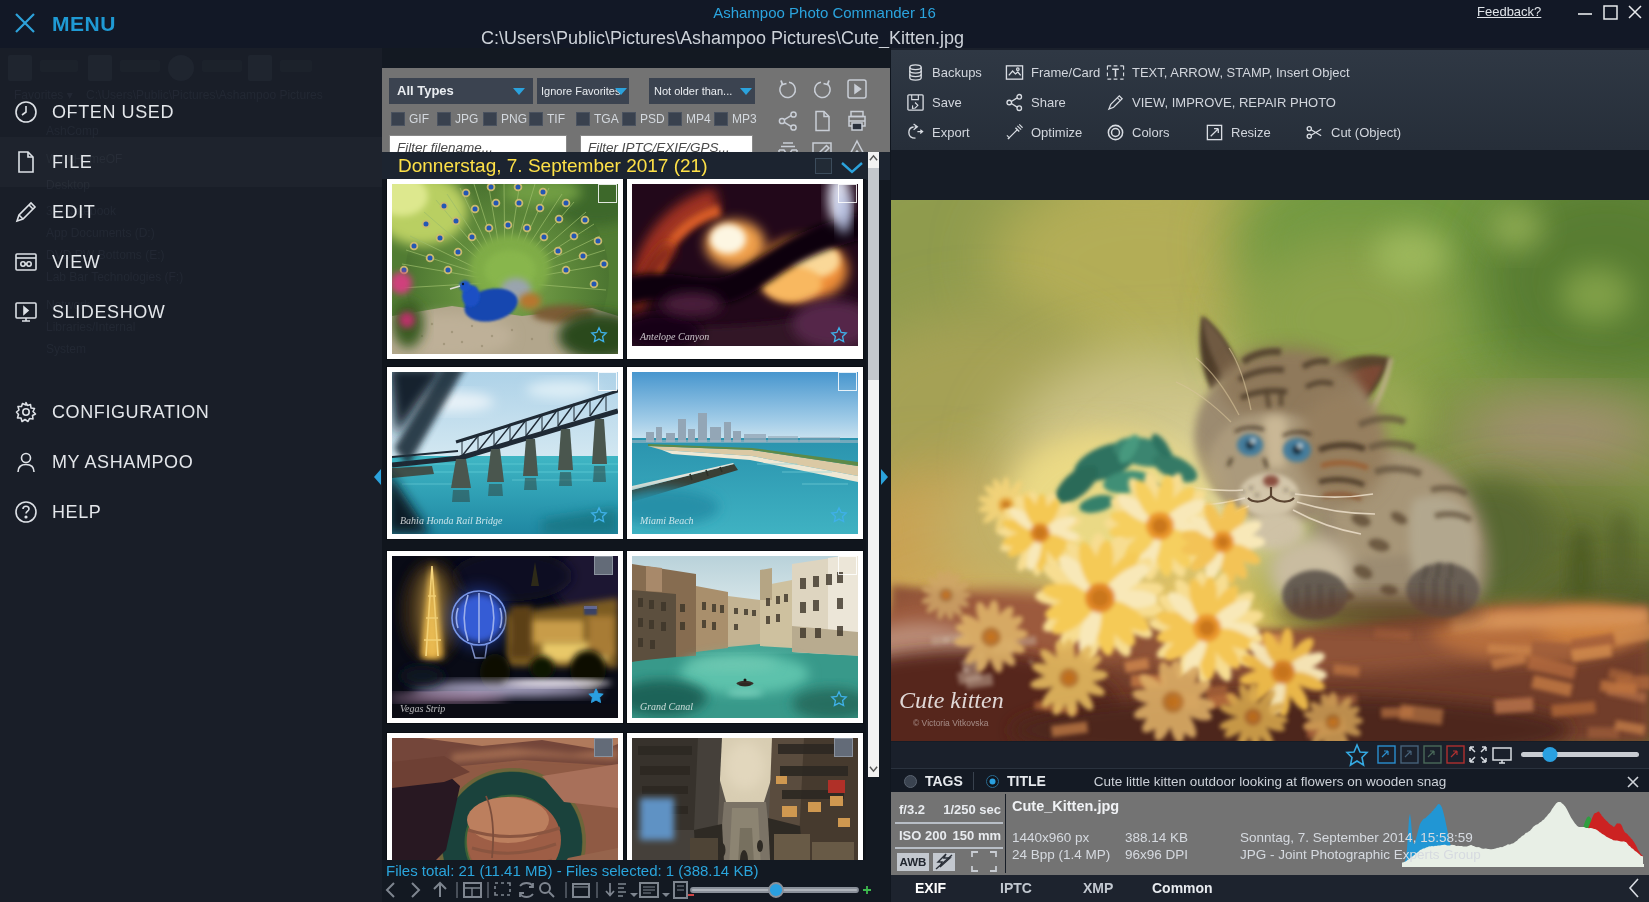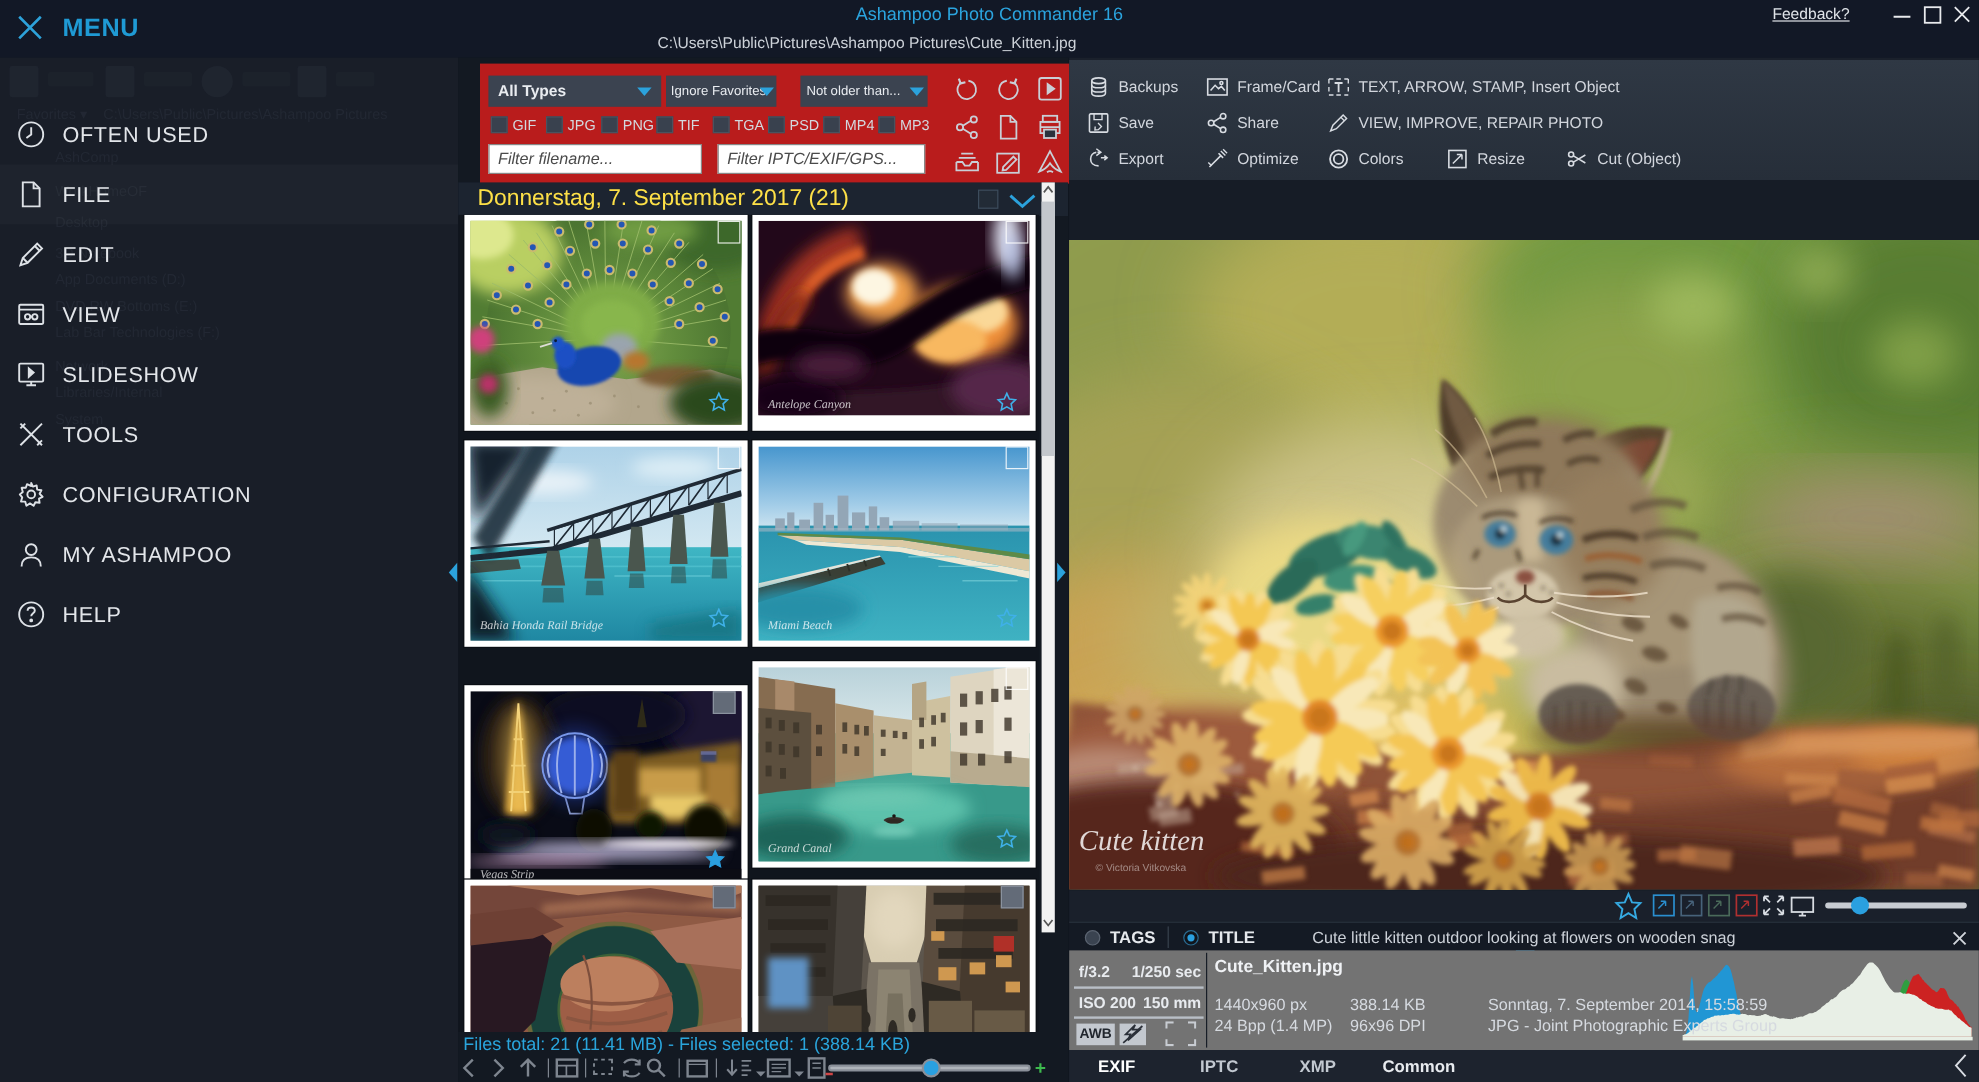--- a/index.html
+++ b/index.html
@@ -4,33 +4,33 @@
 <style>
 * { margin:0; padding:0; box-sizing:border-box; }
 html,body { width:1649px; height:902px; overflow:hidden; background:#10161f;
   font-family:"Liberation Sans", sans-serif; }
 #app { position:absolute; left:0; top:0; width:1649px; height:902px; }
 .abs { position:absolute; }
 
 #titlebar { position:absolute; left:0; top:0; width:1649px; height:48px; background:#121826; }
 #menulbl { position:absolute; left:52px; top:12px; color:#1f9ad4; font-size:21px; letter-spacing:0.5px;font-weight:bold; }
 #apptitle { position:absolute; left:0; top:4px; width:1649px; text-align:center; color:#2ba4de; font-size:15px; }
-#apppath { position:absolute; left:0; top:28px; width:1407px; text-align:center; color:#cdd2d9; font-size:13px;padding-left:38px; }
+#apppath { position:absolute; left:0; top:28px; width:1407px; text-align:center; color:#cdd2d9; font-size:18px;padding-left:38px; }
 #feedback { position:absolute; left:1477px; top:4px; color:#dfe3e8; font-size:13px; text-decoration:underline; }
 
 #sidebar { position:absolute; left:0; top:48px; width:382px; height:854px; background:#191e28; }
 .ghost { position:absolute; background:rgba(150,170,195,0.05); border-radius:2px; }
 .ghosttxt { position:absolute; color:rgba(150,170,195,0.07); font-size:12px; white-space:nowrap; }
 .mitem { position:absolute; left:0; width:382px; height:50px; }
 .mitem .ic { position:absolute; left:14px; top:13px; width:24px; height:24px; }
 .mitem .lb { position:absolute; left:52px; top:15px; color:#e3e6ea; font-size:18px; letter-spacing:0.6px; }
 .mitem svg { stroke:#dde1e6; fill:none; stroke-width:1.6; }
 
 #middle { position:absolute; left:382px; top:48px; width:508px; height:854px; background:#131922; }
-#filters { position:absolute; left:0; top:5px; width:508px; height:100px; background:#b91c1c;margin-left:18px; }
+#filters { position:absolute; left:0; top:20px; width:508px; height:100px; background:#737373; }
 .drop { position:absolute; top:10px; height:26px; background:#3b4350; color:#e9ecf0; font-size:13px; font-weight:bold; line-height:26px; padding-left:8px; }
 .drop .tri { position:absolute; right:8px; top:10px; width:0; height:0; border-left:6px solid transparent; border-right:6px solid transparent; border-top:7px solid #2ba2dc; }
 .cbrow { position:absolute; top:44px; height:16px; }
 .cb { position:absolute; top:0; width:14px; height:14px; background:#39414e; border:1px solid #4a525f; }
 .cblbl { position:absolute; top:0px; color:#d3d8de; font-size:12px; }
 .finput { position:absolute; top:67px; height:25px; background:#ffffff; border:1px solid #888; color:#4a4a4a; font-style:italic; font-size:13.5px; line-height:23px; padding-left:7px; font-family:"Liberation Sans",sans-serif; }
 .ticon { position:absolute; width:22px; height:22px; }
 .ticon svg { stroke:#c9ced6; fill:none; stroke-width:1.5; }
 #dateheader { position:absolute; left:0; top:104px; width:508px; height:28px; background:#1c2430; }
 #dateheader .t { position:absolute; left:16px; top:3px; color:#fde047; font-size:19px; }
@@ -133,27 +133,20 @@
         </svg>
       <div class="lb">VIEW</div>
     </div>
     <div class="mitem" style="top:239px">
       <svg class="ic" viewBox="0 0 24 24">
           <rect x="2" y="3" width="20" height="15" rx="1"></rect>
           <path d="M12 18 V21 M8 21 H16"></path>
           <path d="M10 7 L14 10.5 L10 14 Z" fill="#dde1e6"></path>
         </svg>
       <div class="lb">SLIDESHOW</div>
-    </div>
-    <div class="mitem" style="top:289px">
-      <svg class="ic" viewBox="0 0 24 24">
-          <path d="M3 3 L21 21 M21 3 L3 21"></path>
-          <path d="M7 3 L3 7 M17 21 L21 17"></path>
-        </svg>
-      <div class="lb">TOOLS</div>
     </div>
     <div class="mitem" style="top:339px">
       <svg class="ic" viewBox="0 0 24 24">
           <circle cx="12" cy="12" r="3.2"></circle>
           <path d="M12 2.5 L13.5 5.5 L16.5 4.5 L17 8 L20.5 8.5 L19 11.5 L21.5 14 L18.5 15.5 L19 19 L15.5 18.5 L14 21.5 L11 19.5 L8 21.5 L7 18 L3.5 18 L4.5 14.5 L2.5 12 L5 10 L4 6.5 L7.5 6.5 L8.5 3.5 L12 5 Z" stroke-linejoin="round"></path>
         </svg>
       <div class="lb">CONFIGURATION</div>
     </div>
     <div class="mitem" style="top:389px">
       <svg class="ic" viewBox="0 0 24 24">
@@ -462,21 +455,21 @@
           <ellipse cx="35" cy="135" rx="52" ry="18" fill="#2590a8" filter="url(#b6)"></ellipse>
           <path d="M125 92 h40 M150 100 h50 M170 112 h46" stroke="#7fd4dc" stroke-width="1.2" opacity="0.6"></path>
           <text x="8" y="152" font-family="Liberation Serif" font-style="italic" font-size="10" fill="rgba(255,255,255,0.75)">Miami Beach</text>
         </svg>
         <svg class="star" style="left:203px;top:139px" viewBox="0 0 20 20">
             <path d="M10 2 L12.4 7.2 L18 7.9 L14 11.7 L15.1 17.3 L10 14.5 L4.9 17.3 L6 11.7 L2 7.9 L7.6 7.2 Z" fill="none" stroke="#3fb0e8" stroke-width="1.5"></path>
           </svg>
         <div class="selbox" style="left:211px;top:5px;border-color:rgba(255,255,255,0.85)"></div>
       </div>
 
-      <div class="thumb" style="left:5px;top:392px;width:236px;height:172px">
+      <div class="thumb" style="left:5px;top:372px;width:236px;height:172px">
         <svg width="226" height="162" viewBox="0 0 226 162">
           <rect width="226" height="162" fill="#090b16"></rect>
           <ellipse cx="205" cy="25" rx="45" ry="38" fill="#1c1232" filter="url(#b6)"></ellipse>
           <ellipse cx="120" cy="20" rx="60" ry="25" fill="#0e1020" filter="url(#b6)"></ellipse>
           <ellipse cx="40" cy="55" rx="30" ry="50" fill="#3a2c14" filter="url(#b6)" opacity="0.9"></ellipse>
           <path d="M40 6 L28 102 L52 102 Z" fill="#b8882e" filter="url(#b3)"></path>
           <path d="M40 6 L32 102 L48 102 Z" fill="#eab84e" filter="url(#b3)"></path>
           <path d="M40 10 L34 100 M40 10 L46 100 M36 40 H44 M34 62 H46 M32 84 H49" stroke="#f8da84" stroke-width="1.6" fill="none"></path>
           <ellipse cx="40" cy="55" rx="14" ry="40" fill="#e8c05c" opacity="0.45" filter="url(#b6)"></ellipse>
           <circle cx="87" cy="62" r="24" fill="#3a62dc" filter="url(#b3)"></circle>

